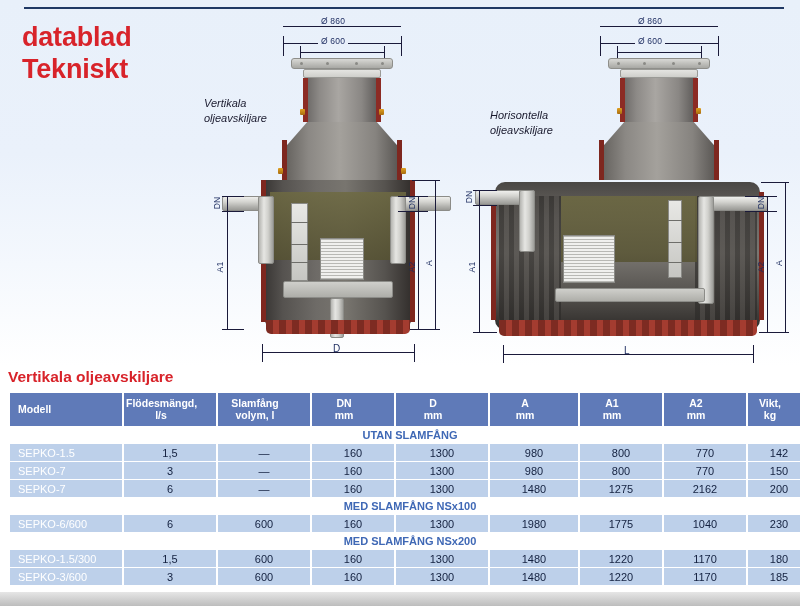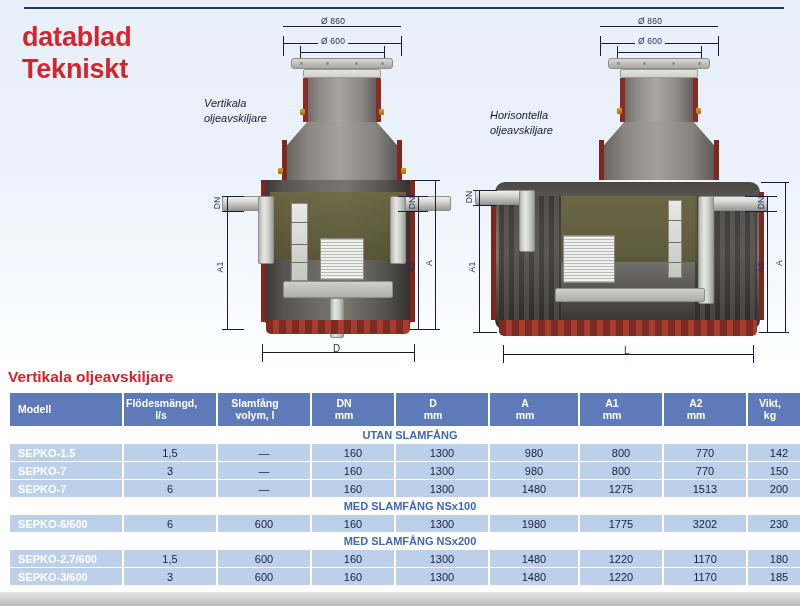--- a/index.html
+++ b/index.html
@@ -156,21 +156,21 @@
   table.spec th.left { text-align:left; padding-left:8px; }
   table.spec td {
     background:#bdd0ea;
     color:#13203f;
     font-size:11px;
     padding:2px 2px;
     text-align:center;
     height:17px;
   }
   table.spec td.model {
-    color:#ffffff; font-weight:bold; text-align:left; padding-left:8px;
+    color:#ffffff; font-weight:normal; text-align:left; padding-left:8px;
     font-size:11px;
   }
   tr.subhead td {
     background:#ffffff;
     color:#3f68b5;
     font-weight:bold;
     font-size:11px;
     text-align:center;
     height:16px;
     padding:1px 0 2px 0;
@@ -461,42 +461,42 @@
           <td>150</td>
         </tr>
         <tr>
           <td class="model">SEPKO-7</td>
           <td>6</td>
           <td>—</td>
           <td>160</td>
           <td>1300</td>
           <td>1480</td>
           <td>1275</td>
-          <td>1513</td>
+          <td>2162</td>
           <td>200</td>
         </tr>
         <tr class="subhead">
           <td colspan="9">MED SLAMFÅNG NSx100</td>
         </tr>
         <tr>
           <td class="model">SEPKO-6/600</td>
           <td>6</td>
           <td>600</td>
           <td>160</td>
           <td>1300</td>
           <td>1980</td>
           <td>1775</td>
-          <td>3202</td>
+          <td>1040</td>
           <td>230</td>
         </tr>
         <tr class="subhead">
           <td colspan="9">MED SLAMFÅNG NSx200</td>
         </tr>
         <tr>
-          <td class="model">SEPKO-2.7/600</td>
+          <td class="model">SEPKO-1.5/300</td>
           <td>1,5</td>
           <td>600</td>
           <td>160</td>
           <td>1300</td>
           <td>1480</td>
           <td>1220</td>
           <td>1170</td>
           <td>180</td>
         </tr>
         <tr>

